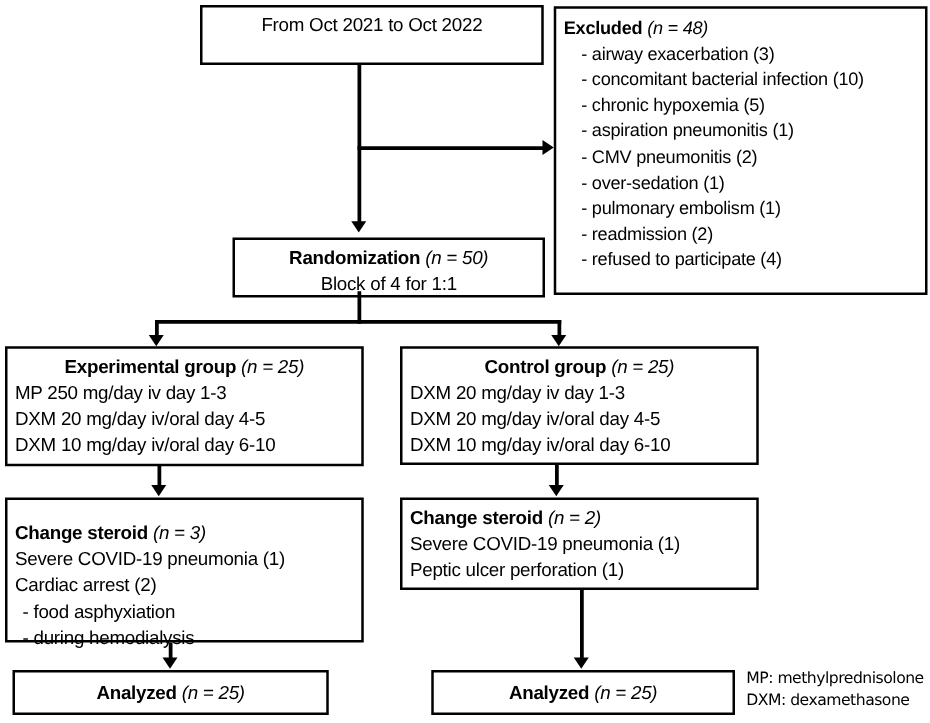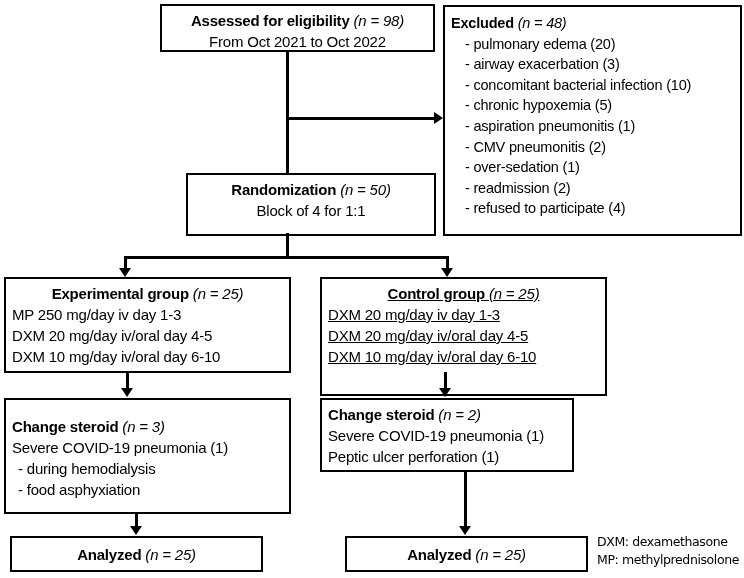--- a/index.html
+++ b/index.html
@@ -55,25 +55,25 @@
   }
   .center { text-align: center; }
   .hdr { font-weight: bold; }
   .it { font-style: italic; font-weight: normal; }
   .ind { padding-left: 14px; }
   .ind2 { padding-left: 6px; }
 
   
   #box-assessed  { left: 160px; top: 4px;   width: 275px; height: 48px; padding-top: 4px; }
   #box-excluded  { left: 443px; top: 5px;   width: 299px; height: 231px; padding: 6px 6px; }
-  #box-random    { left: 186px; top: 173px; width: 250px; height: 63px; padding-top: 4px; }
+  #box-random    { left: 186px; top: 190px; width: 250px; height: 48px; padding-top: 4px; }
   #box-exp       { left: 4px;   top: 277px; width: 287px; height: 96px; padding-top: 4px; }
-  #box-ctl       { left: 320px; top: 277px; width: 287px; height: 119px; padding-top: 4px; text-decoration: underline; }
+  #box-ctl       { left: 320px; top: 277px; width: 287px; height: 95px; padding-top: 4px; }
   #box-exp-chg   { left: 4px;   top: 398px; width: 287px; height: 116px; padding-top: 16px; }
-  #box-ctl-chg   { left: 320px; top: 398px; width: 254px; height: 74px;  padding-top: 4px; }
+  #box-ctl-chg   { left: 320px; top: 398px; width: 287px; height: 74px;  padding-top: 4px; }
   #box-exp-anl   { left: 10px;  top: 536px; width: 253px; height: 36px; padding-top: 6px; }
   #box-ctl-anl   { left: 345px; top: 536px; width: 243px; height: 36px; padding-top: 6px; }
 
   #legend {
     position: absolute;
     left: 597px;
     top: 533px;
     width: 146px;
   }
   #legend .ln {
@@ -83,33 +83,32 @@
     letter-spacing: -0.4px;
   }
   .excl .ln { font-size: 14.5px; line-height: 20.6px; }
 </style>
 </head>
 <body>
 
 <div id="canvas">
 
   <div class="box" id="box-assessed">
-    <span class="ln center hdr"><span>Assessed for eligibility</span> <span class="it">(n = 98)</span></span>
     <span class="ln center">From Oct 2021 to Oct 2022</span>
   </div>
 
   <div class="box excl" id="box-excluded">
     <span class="ln hdr"><span>Excluded</span> <span class="it">(n = 48)</span></span>
-    <span class="ln ind">- pulmonary  edema (20)</span>
     <span class="ln ind">- airway exacerbation (3)</span>
     <span class="ln ind">- concomitant bacterial infection (10)</span>
     <span class="ln ind">- chronic hypoxemia (5)</span>
     <span class="ln ind">- aspiration pneumonitis (1)</span>
     <span class="ln ind">- CMV pneumonitis (2)</span>
     <span class="ln ind">- over-sedation (1)</span>
+    <span class="ln ind">- pulmonary  embolism (1)</span>
     <span class="ln ind">- readmission (2)</span>
     <span class="ln ind">- refused to participate (4)</span>
   </div>
 
   <div class="line-v" style="left:286px; top:52px; height:128px;"></div>
   <div class="line-h" style="left:286px; top:117px; width:150px;"></div>
   <div class="arrow-right" style="left:434px; top:112px;"></div>
   <div class="arrow-down" style="left:281px; top:177px;"></div>
 
   <div class="box" id="box-random">
@@ -139,22 +138,23 @@
   </div>
 
   <div class="line-v" style="left:126px; top:372px; height:17px;"></div>
   <div class="arrow-down" style="left:121px; top:388px;"></div>
   <div class="line-v" style="left:444px; top:372px; height:17px;"></div>
   <div class="arrow-down" style="left:439px; top:388px;"></div>
 
   <div class="box" id="box-exp-chg">
     <span class="ln hdr"><span>Change steroid</span> <span class="it">(n = 3)</span></span>
     <span class="ln">Severe COVID-19 pneumonia (1)</span>
+    <span class="ln">Cardiac arrest (2)</span>
+    <span class="ln ind2">- food asphyxiation</span>
     <span class="ln ind2">- during hemodialysis</span>
-    <span class="ln ind2">- food asphyxiation</span>
   </div>
 
   <div class="box" id="box-ctl-chg">
     <span class="ln hdr"><span>Change steroid</span> <span class="it">(n = 2)</span></span>
     <span class="ln">Severe COVID-19 pneumonia (1)</span>
     <span class="ln">Peptic ulcer perforation (1)</span>
   </div>
 
   <div class="line-v" style="left:135px; top:514px; height:14px;"></div>
   <div class="arrow-down" style="left:130px; top:526px;"></div>
@@ -163,17 +163,17 @@
 
   <div class="box" id="box-exp-anl">
     <span class="ln center hdr"><span>Analyzed</span> <span class="it">(n = 25)</span></span>
   </div>
 
   <div class="box" id="box-ctl-anl">
     <span class="ln center hdr"><span>Analyzed</span> <span class="it">(n = 25)</span></span>
   </div>
 
   <div id="legend">
+    <span class="ln">MP: methylprednisolone</span>
     <span class="ln">DXM: dexamethasone</span>
-    <span class="ln">MP: methylprednisolone</span>
   </div>
 
 </div>
 
 </body></html>

